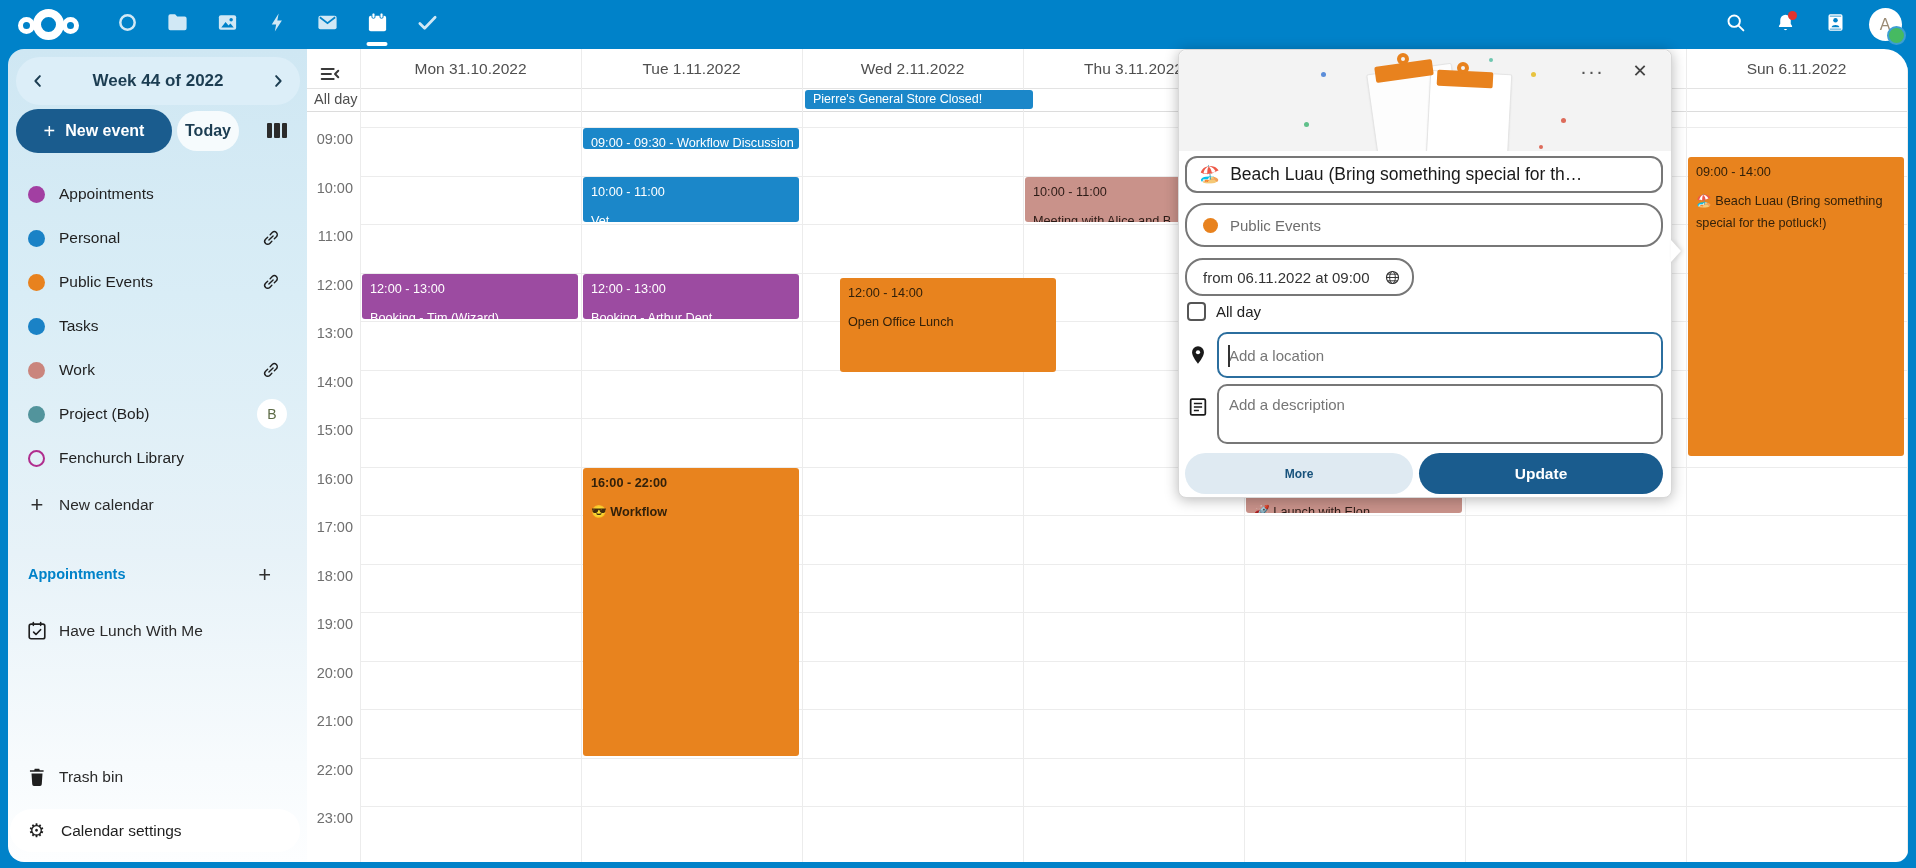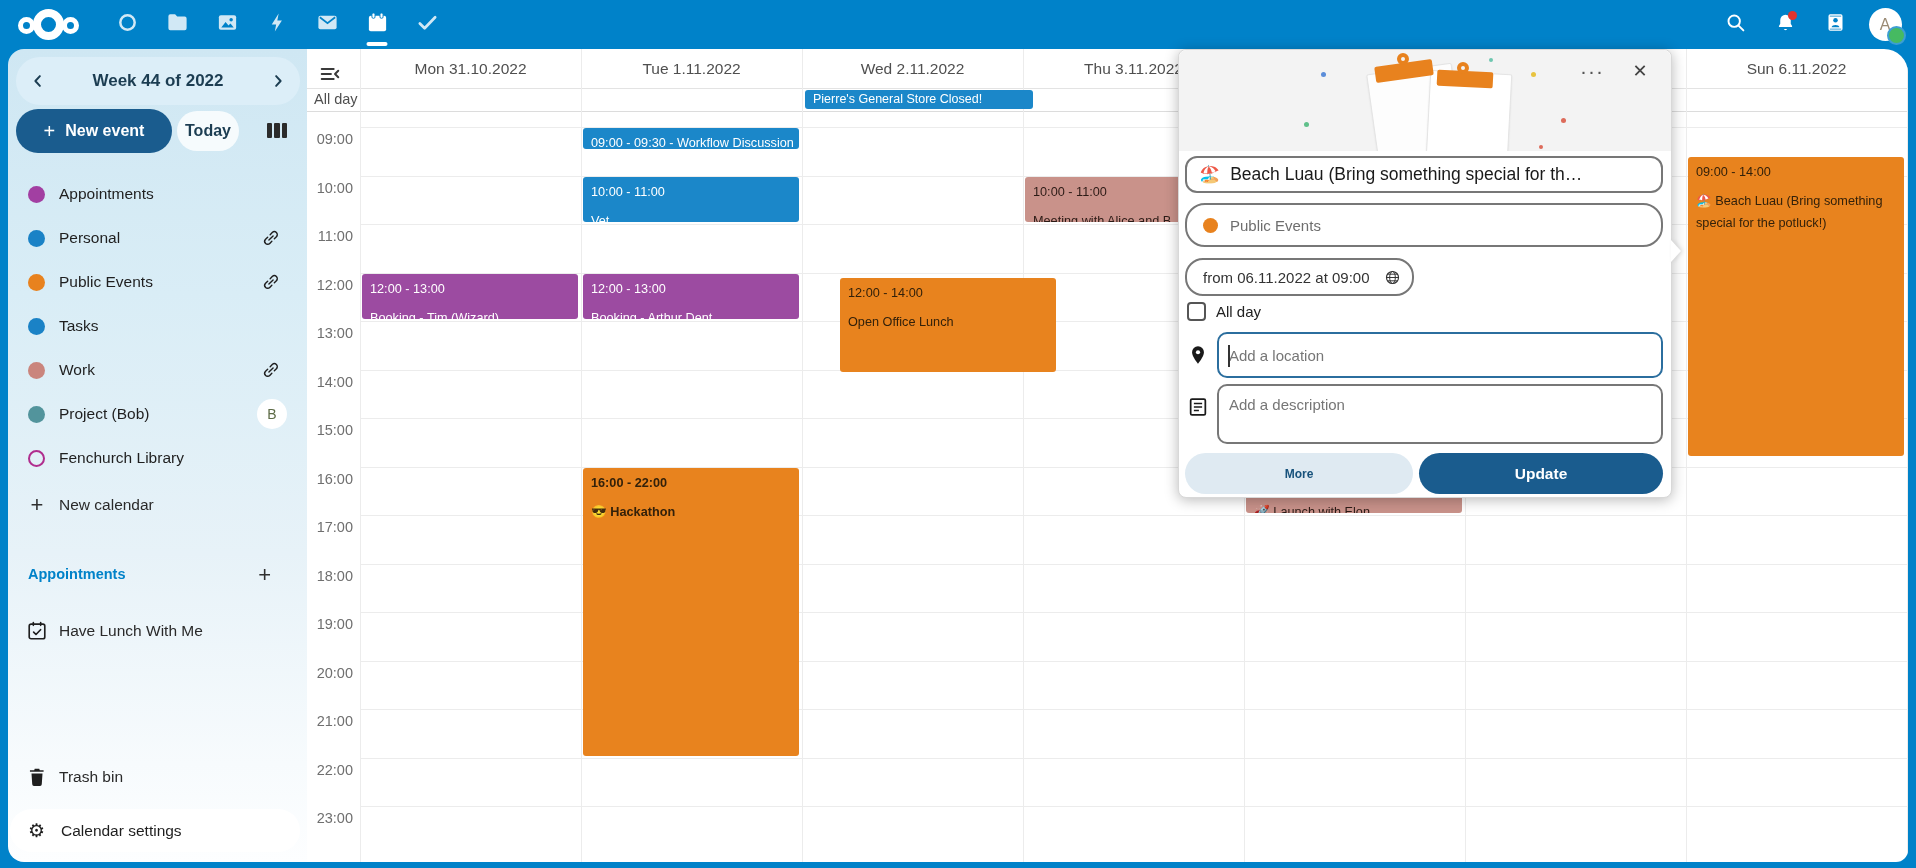--- a/index.html
+++ b/index.html
@@ -376,21 +376,21 @@
       <div class="event c-blue nowrap" style="left: 276px; width: 216px; top: 127.5px; height: 45.5px;">
         <div class="ev-time">10:00 - 11:00</div>
         <div class="ev-title">Vet</div>
       </div>
       <div class="event c-purple nowrap" style="left: 276px; width: 216px; top: 224.5px; height: 45.5px;">
         <div class="ev-time">12:00 - 13:00</div>
         <div class="ev-title">Booking - Arthur Dent</div>
       </div>
       <div class="event c-orange nowrap" style="left: 276px; width: 216px; top: 418.5px; height: 288px; font-weight: bold;">
         <div class="ev-time">16:00 - 22:00</div>
-        <div class="ev-title">😎 Hackathon</div>
+        <div class="ev-title">😎 Workflow</div>
       </div>
       <div class="event c-orange nowrap" style="left: 497px; width: 216px; top: 229px; height: 94px; margin-left: 36px;">
         <div class="ev-time">12:00 - 14:00</div>
         <div class="ev-title">Open Office Lunch</div>
       </div>
       <div class="event c-salmon nowrap" style="left: 718px; width: 216px; top: 127.5px; height: 45.5px;">
         <div class="ev-time">10:00 - 11:00</div>
         <div class="ev-title">Meeting with Alice and B</div>
       </div>
       <div class="event c-salmon nowrap" style="left: 939px; width: 216px; top: 418.5px; height: 45.5px;">

